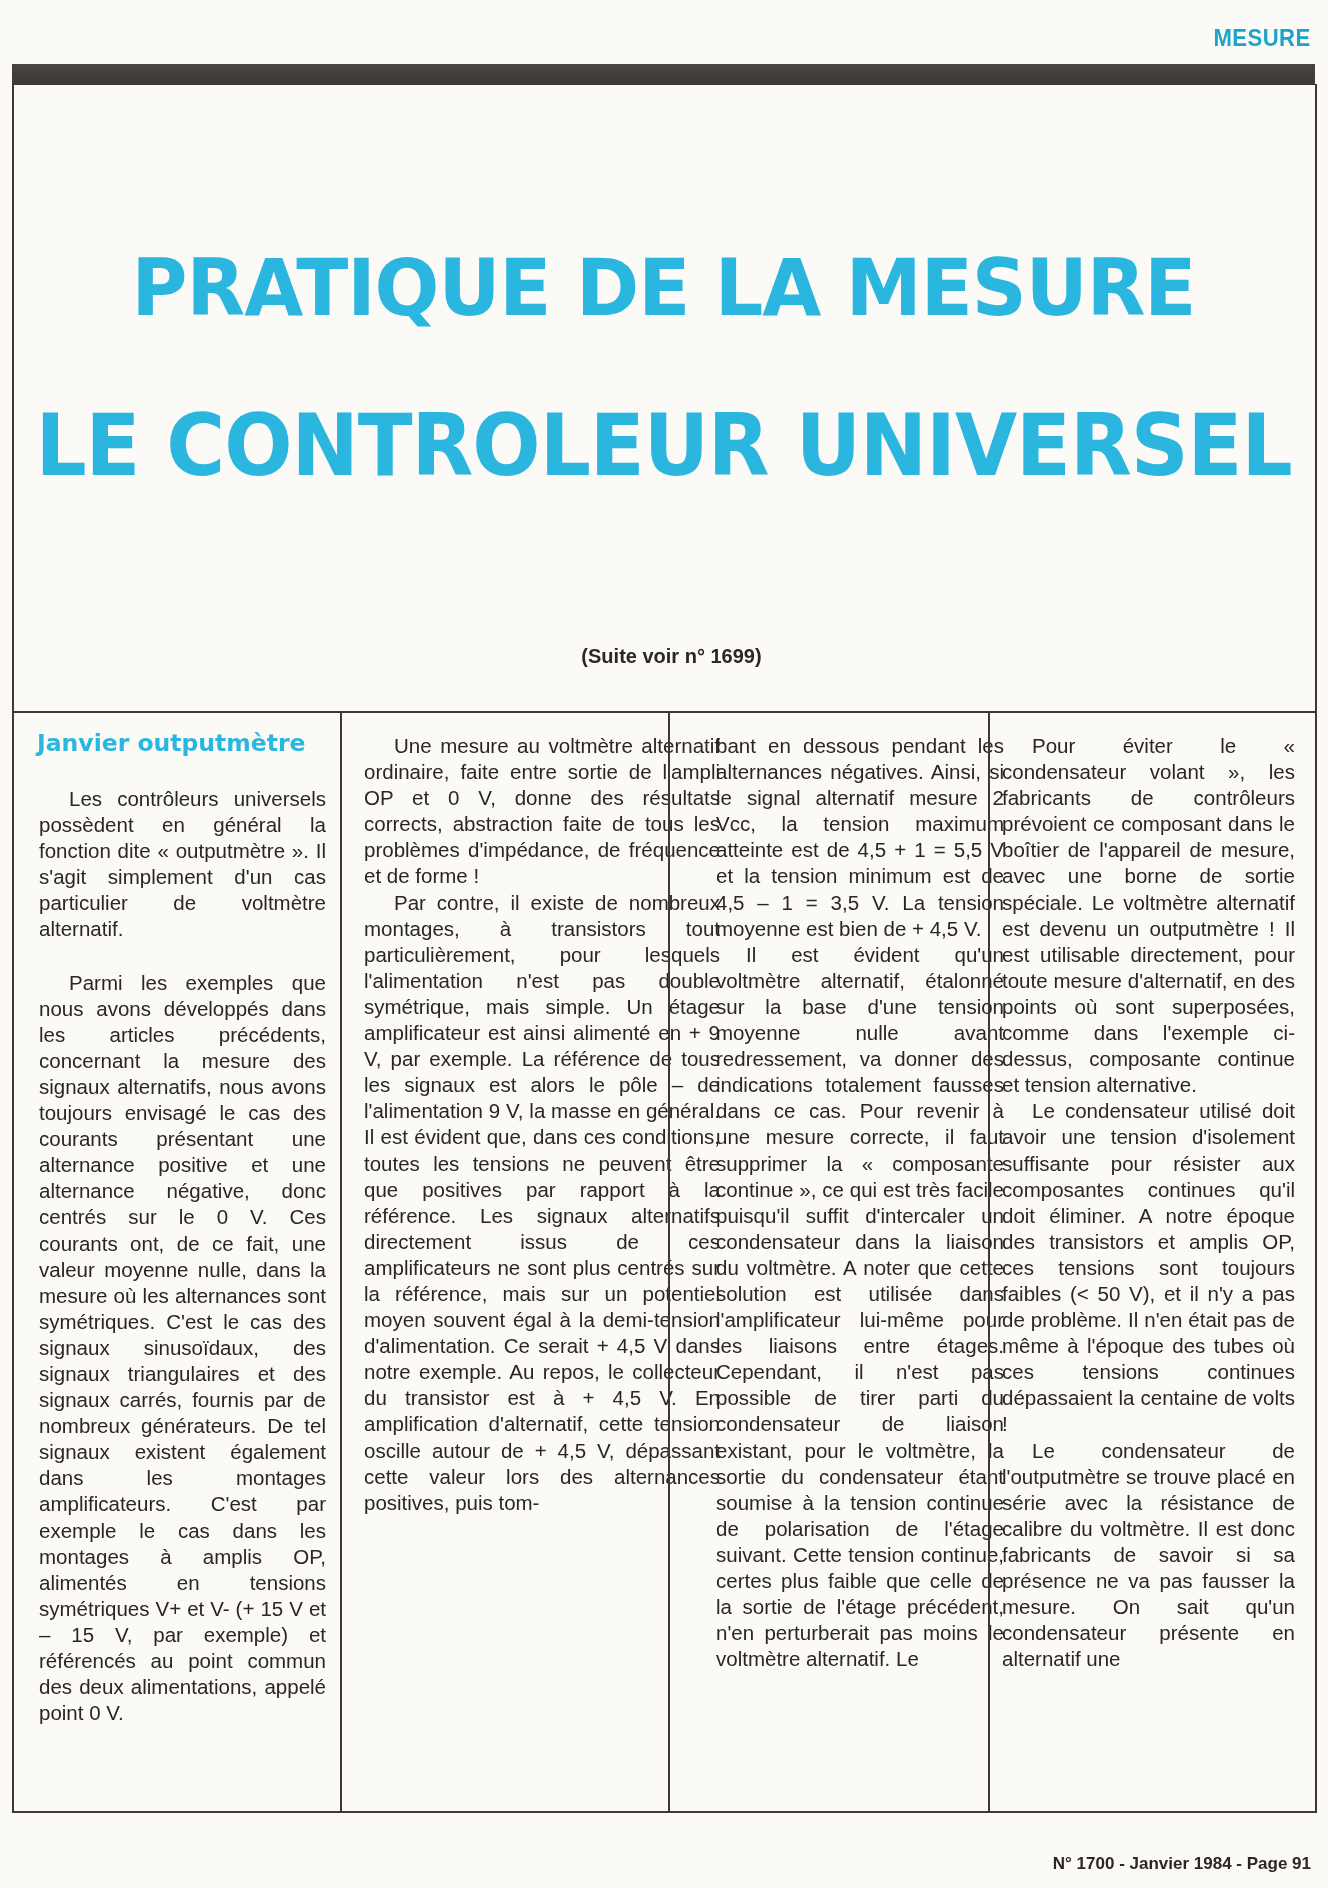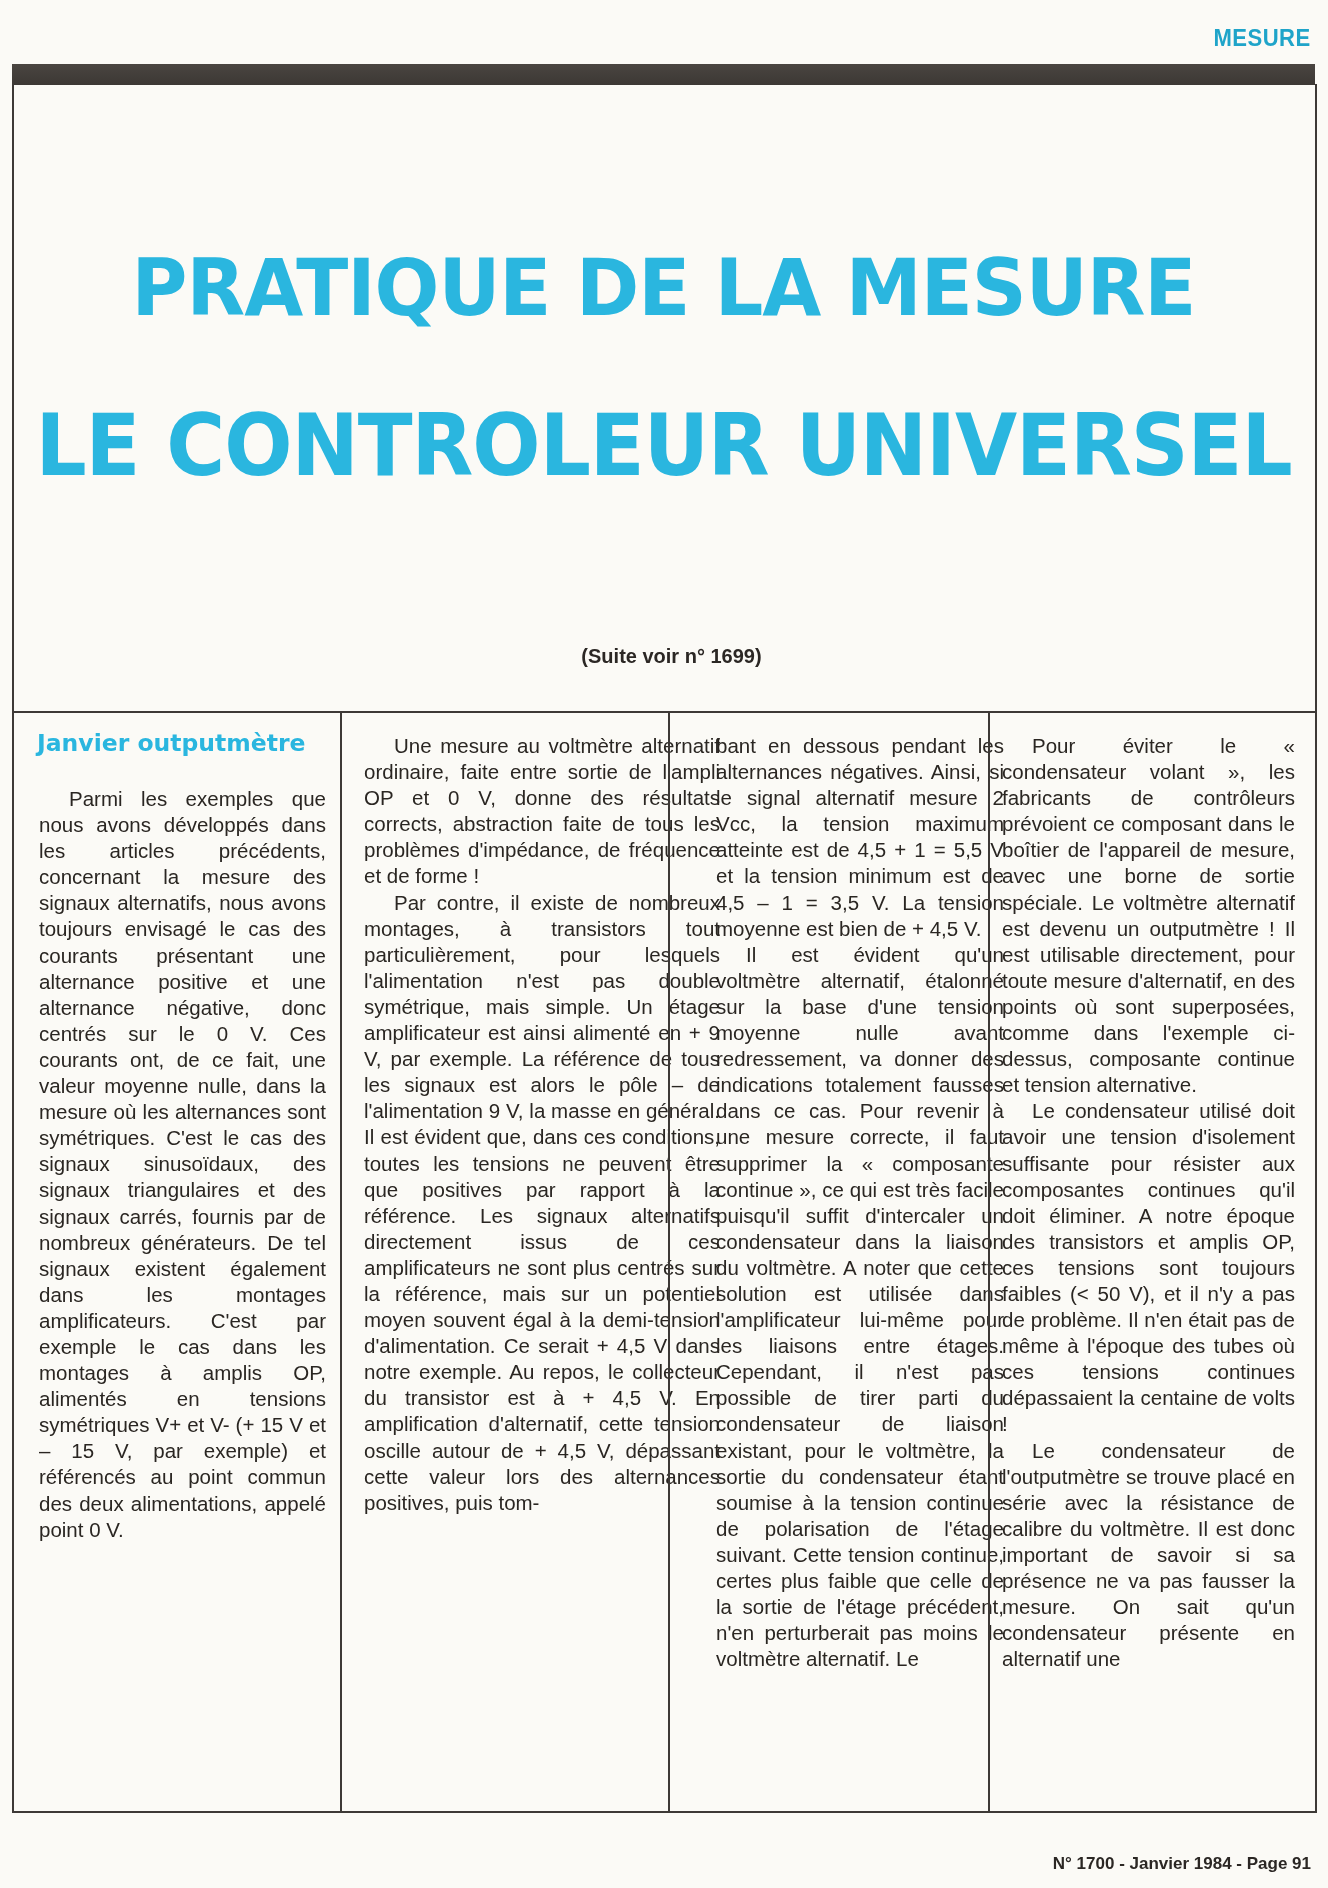--- a/index.html
+++ b/index.html
@@ -75,35 +75,36 @@
 
 <div class="header-zone">
   <div class="title title1">PRATIQUE DE LA MESURE</div>
   <div class="title title2">LE CONTROLEUR UNIVERSEL</div>
   <div class="suite">(Suite voir n° 1699)</div>
 </div>
 <div class="header-rule"></div>
 
 <div class="col c1">
   <div class="section-heading">Janvier outputmètre</div>
+  <p>Les contrôleurs universels possèdent en général la fonction dite « outputmètre ». Il s'agit simplement d'un cas particulier de voltmètre alternatif.</p>
   <p class="gap">Parmi les exemples que nous avons développés dans les articles précédents, concernant la mesure des signaux alternatifs, nous avons toujours envisagé le cas des courants présentant une alternance positive et une alternance négative, donc centrés sur le 0 V. Ces courants ont, de ce fait, une valeur moyenne nulle, dans la mesure où les alternances sont symétriques. C'est le cas des signaux sinusoïdaux, des signaux triangulaires et des signaux carrés, fournis par de nombreux générateurs. De tel signaux existent également dans les montages amplificateurs. C'est par exemple le cas dans les montages à amplis OP, alimentés en tensions symétriques V+ et V- (+ 15 V et – 15 V, par exemple) et référencés au point commun des deux alimentations, appelé point 0 V.</p>
 </div>
 <div class="divider" style="left:340px"></div>
 
 <div class="col c2">
   <p>Une mesure au voltmètre alternatif ordinaire, faite entre sortie de l'ampli OP et 0 V, donne des résultats corrects, abstraction faite de tous les problèmes d'impédance, de fréquence et de forme !</p>
   <p>Par contre, il existe de nombreux montages, à transistors tout particulièrement, pour lesquels l'alimentation n'est pas double symétrique, mais simple. Un étage amplificateur est ainsi alimenté en + 9 V, par exemple. La référence de tous les signaux est alors le pôle – de l'alimentation 9 V, la masse en général. Il est évident que, dans ces conditions, toutes les tensions ne peuvent être que positives par rapport à la référence. Les signaux alternatifs directement issus de ces amplificateurs ne sont plus centrés sur la référence, mais sur un potentiel moyen souvent égal à la demi-tension d'alimentation. Ce serait + 4,5 V dans notre exemple. Au repos, le collecteur du transistor est à + 4,5 V. En amplification d'alternatif, cette tension oscille autour de + 4,5 V, dépassant cette valeur lors des alternances positives, puis tom-</p>
 </div>
 <div class="divider" style="left:668px"></div>
 
 <div class="col c3">
   <p class="noindent">bant en dessous pendant les alternances négatives. Ainsi, si le signal alternatif mesure 2 Vcc, la tension maximum atteinte est de 4,5 + 1 = 5,5 V et la tension minimum est de 4,5 – 1 = 3,5 V. La tension moyenne est bien de + 4,5 V.</p>
   <p>Il est évident qu'un voltmètre alternatif, étalonné sur la base d'une tension moyenne nulle avant redressement, va donner des indications totalement fausses dans ce cas. Pour revenir à une mesure correcte, il faut supprimer la « composante continue », ce qui est très facile puisqu'il suffit d'intercaler un condensateur dans la liaison du voltmètre. A noter que cette solution est utilisée dans l'amplificateur lui-même pour les liaisons entre étages. Cependant, il n'est pas possible de tirer parti du condensateur de liaison existant, pour le voltmètre, la sortie du condensateur étant soumise à la tension continue de polarisation de l'étage suivant. Cette tension continue, certes plus faible que celle de la sortie de l'étage précédent, n'en perturberait pas moins le voltmètre alternatif. Le</p>
 </div>
 <div class="divider" style="left:988px"></div>
 
 <div class="col c4">
   <p>Pour éviter le « condensateur volant », les fabricants de contrôleurs prévoient ce composant dans le boîtier de l'appareil de mesure, avec une borne de sortie spéciale. Le voltmètre alternatif est devenu un outputmètre ! Il est utilisable directement, pour toute mesure d'alternatif, en des points où sont superposées, comme dans l'exemple ci-dessus, composante continue et tension alternative.</p>
   <p>Le condensateur utilisé doit avoir une tension d'isolement suffisante pour résister aux composantes continues qu'il doit éliminer. A notre époque des transistors et amplis OP, ces tensions sont toujours faibles (&lt; 50 V), et il n'y a pas de problème. Il n'en était pas de même à l'époque des tubes où ces tensions continues dépassaient la centaine de volts !</p>
-  <p>Le condensateur de l'outputmètre se trouve placé en série avec la résistance de calibre du voltmètre. Il est donc important de savoir si sa présence ne va pas fausser la mesure. On sait qu'un condensateur présente en alternatif une</p>
+  <p>Le condensateur de l'outputmètre se trouve placé en série avec la résistance de calibre du voltmètre. Il est donc fabricants de savoir si sa présence ne va pas fausser la mesure. On sait qu'un condensateur présente en alternatif une</p>
 </div>
 
 <div class="footer">N° 1700 - Janvier 1984 - Page 91</div>
 
 </body></html>

